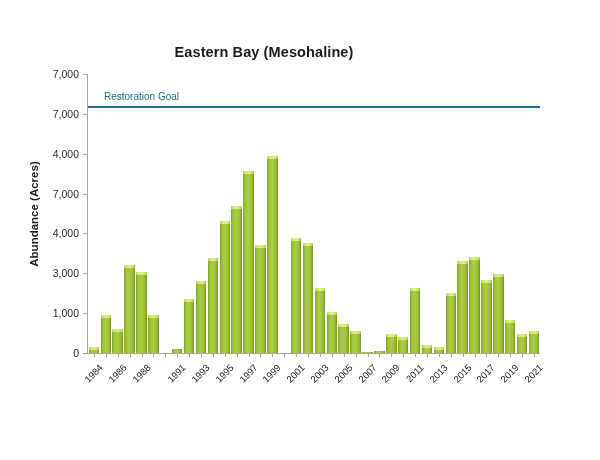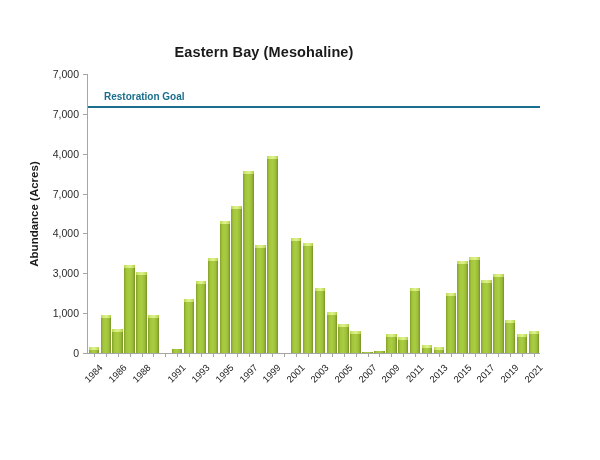--- a/index.html
+++ b/index.html
@@ -177,21 +177,21 @@
     position: absolute;
     left: 0;
     width: 452px;
     height: 2px;
     background: #1b6e8c;
   }
   #goal-label {
     position: absolute;
     left: 16px;
     font-size: 10px;
-    font-weight: bold;
+    font-weight: normal;
     color: #1b6e8c;
     white-space: nowrap;
   }
 </style>
 </head>
 <body>
 
 <div id="chart-root">
 
   <div id="chart-title">Eastern Bay (Mesohaline)</div>

